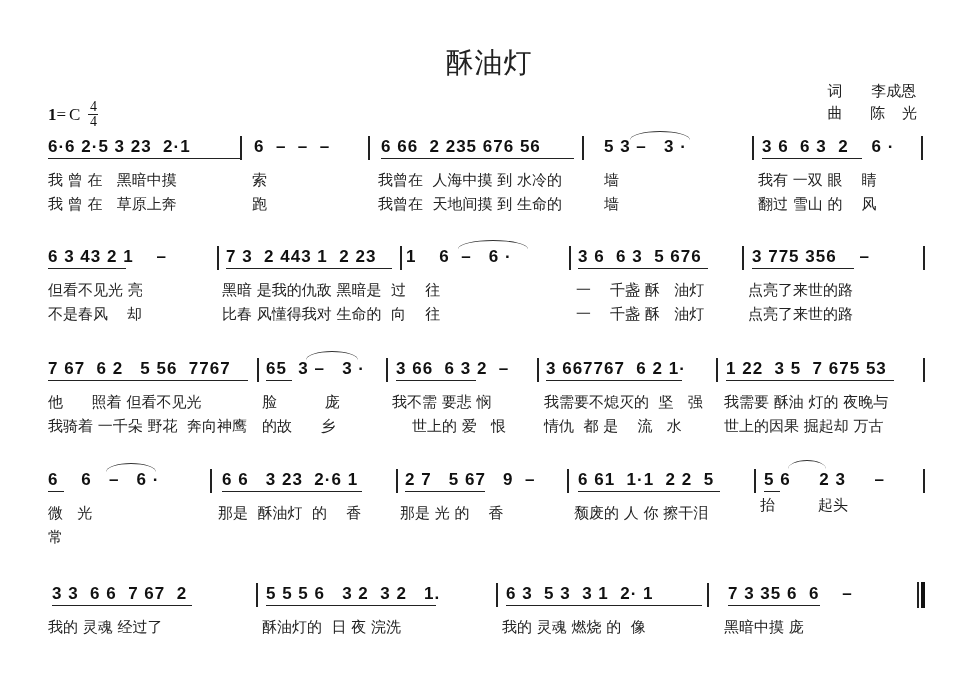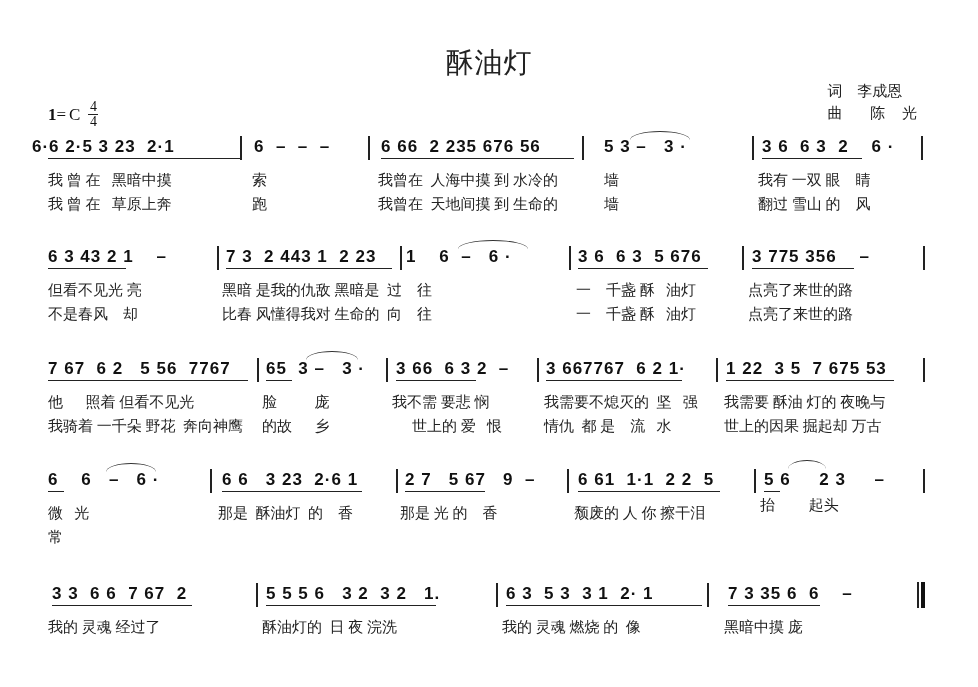--- a/index.html
+++ b/index.html
@@ -7,55 +7,55 @@
   .title { position: absolute; left: 0; width: 978px; top: 44px; text-align: center; font-family: "DejaVu Serif", serif; font-size: 28px; letter-spacing: 1px; color: #222; }
   .credits { position: absolute; right: 55px; top: 80px; font-size: 15px; line-height: 22px; text-align: left; color: #222; }
   .credits div span { display: inline-block; }
   .key { position: absolute; left: 48px; top: 100px; font-family: "Liberation Serif", serif; font-size: 17px; display: flex; align-items: center; }
   .key .one { font-weight: bold; }
   .frac { display: inline-flex; flex-direction: column; align-items: center; margin-left: 8px; font-size: 14px; line-height: 14px; }
   .frac .line { width: 10px; border-top: 1px solid #222; height: 0; }
 
   .row { position: absolute; left: 0; width: 978px; }
   .notes { position: absolute; font-family: "Liberation Sans", sans-serif; font-weight: bold; font-size: 17px; white-space: pre; letter-spacing: 1px; }
-  .lyric { position: absolute; font-size: 15px; white-space: pre; color: #222; font-family: Liberation Serif, serif; }
+  .lyric { position: absolute; font-size: 15px; white-space: pre; color: #222; }
   .bar { position: absolute; width: 1.5px; background: #222; height: 24px; }
   .barend { position: absolute; width: 4px; background: #111; height: 26px; }
   .ul { position: absolute; height: 0; border-top: 1.5px solid #222; }
   .tie { position: absolute; border-top: 1.5px solid #333; border-radius: 50% 50% 0 0 / 100% 100% 0 0; height: 8px; }
 </style>
 </head>
 <body>
 
 <div class="title">酥油灯</div>
 
 <div class="credits">
   <div>
     <span>词</span>
-    <span style="margin-left:10px">李成恩</span>
+    <span style="margin-left:24px">李成恩</span>
   </div>
   <div>
     <span>曲</span>
     <span style="margin-left:23px;letter-spacing:6px">陈 光</span>
   </div>
 </div>
 
 <div class="key">
   <span class="one">1</span>
   <span>=</span>
   <span style="margin-left:3px">C</span>
   <span class="frac">
     <span>4</span>
     <span class="line"></span>
     <span>4</span>
   </span>
 </div>
 
 <div class="row" style="top:135px">
-  <span class="notes" style="left:32px;top:2px">6·6 2·5 3 23  2·1</span>
+  <span class="notes" style="left:48px;top:2px">6·6 2·5 3 23  2·1</span>
   <span class="notes" style="left:254px;top:2px">6  –  –  –</span>
   <span class="notes" style="left:381px;top:2px">6 66  2 235 676 56</span>
   <span class="notes" style="left:604px;top:2px">5 3 –   3 ·</span>
   <span class="notes" style="left:762px;top:2px">3 6  6 3  2    6 ·</span>
   <div class="bar" style="left:240px;top:1px"></div>
   <div class="bar" style="left:368px;top:1px"></div>
   <div class="bar" style="left:582px;top:1px"></div>
   <div class="bar" style="left:752px;top:1px"></div>
   <div class="bar" style="left:921px;top:1px"></div>
   <div class="ul" style="left:48px;top:23px;width:192px"></div>

